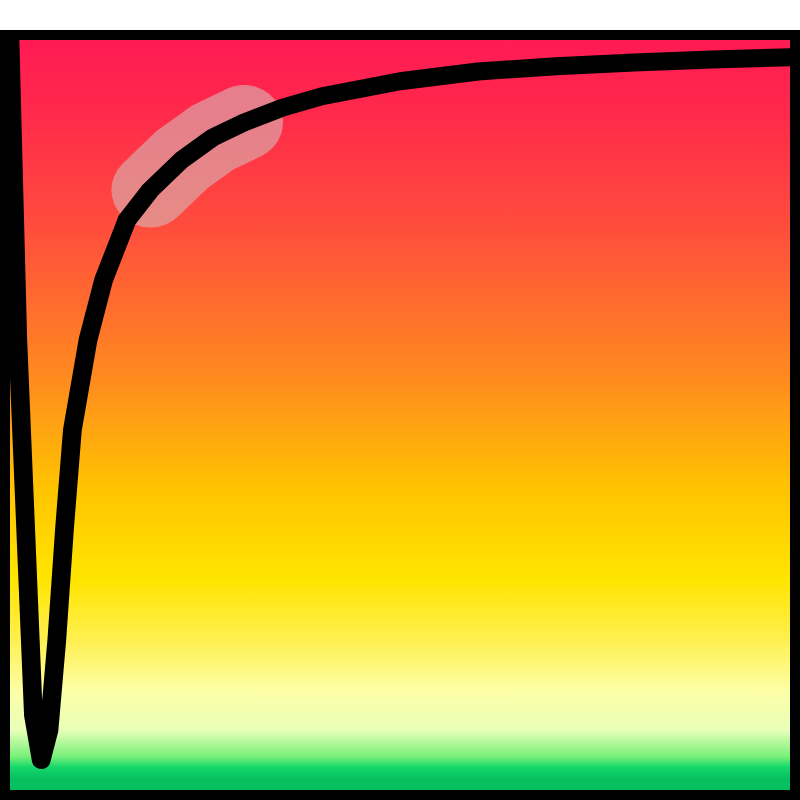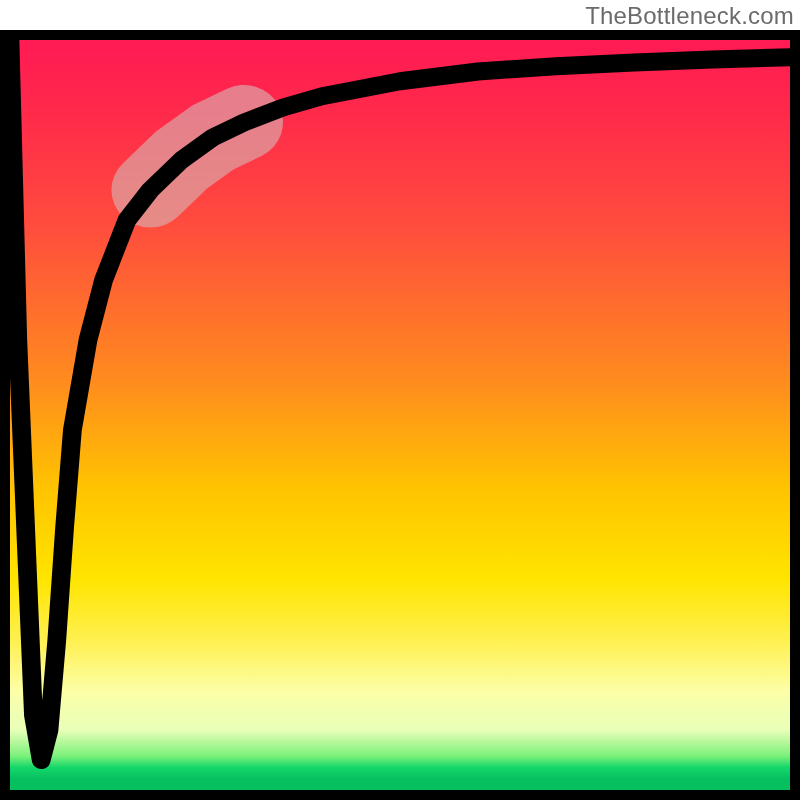--- a/index.html
+++ b/index.html
@@ -80,21 +80,20 @@
     fill: none;
     stroke-linecap: round;
     stroke-linejoin: round;
   }
 </style>
 </head>
 <body>
 
 <div class="stage">
 
-  <div class="watermark">TheBottleneck.com</div>
 
   <div class="frame">
     <div class="gradient"></div>
 
     <svg class="curve" viewBox="0 0 100 100" preserveAspectRatio="none">
       <g transform="translate(0,100) scale(1,-1)">
         <path class="bump-highlight" d="M18 80 L22 84 L26 87 L30 89"></path>
         <path class="hairline" d="M0 100 L1 60 L3 10 L4 4 L5 8 L6 20 L7 35 L8 48 L10 60 L12 68 L15 76 L18 80 L22 84 L26 87 L30 89 L35 91 L40 92.5 L50 94.5 L60 95.8 L70 96.5 L80 97 L90 97.4 L100 97.7"></path>
       </g>
     </svg>

